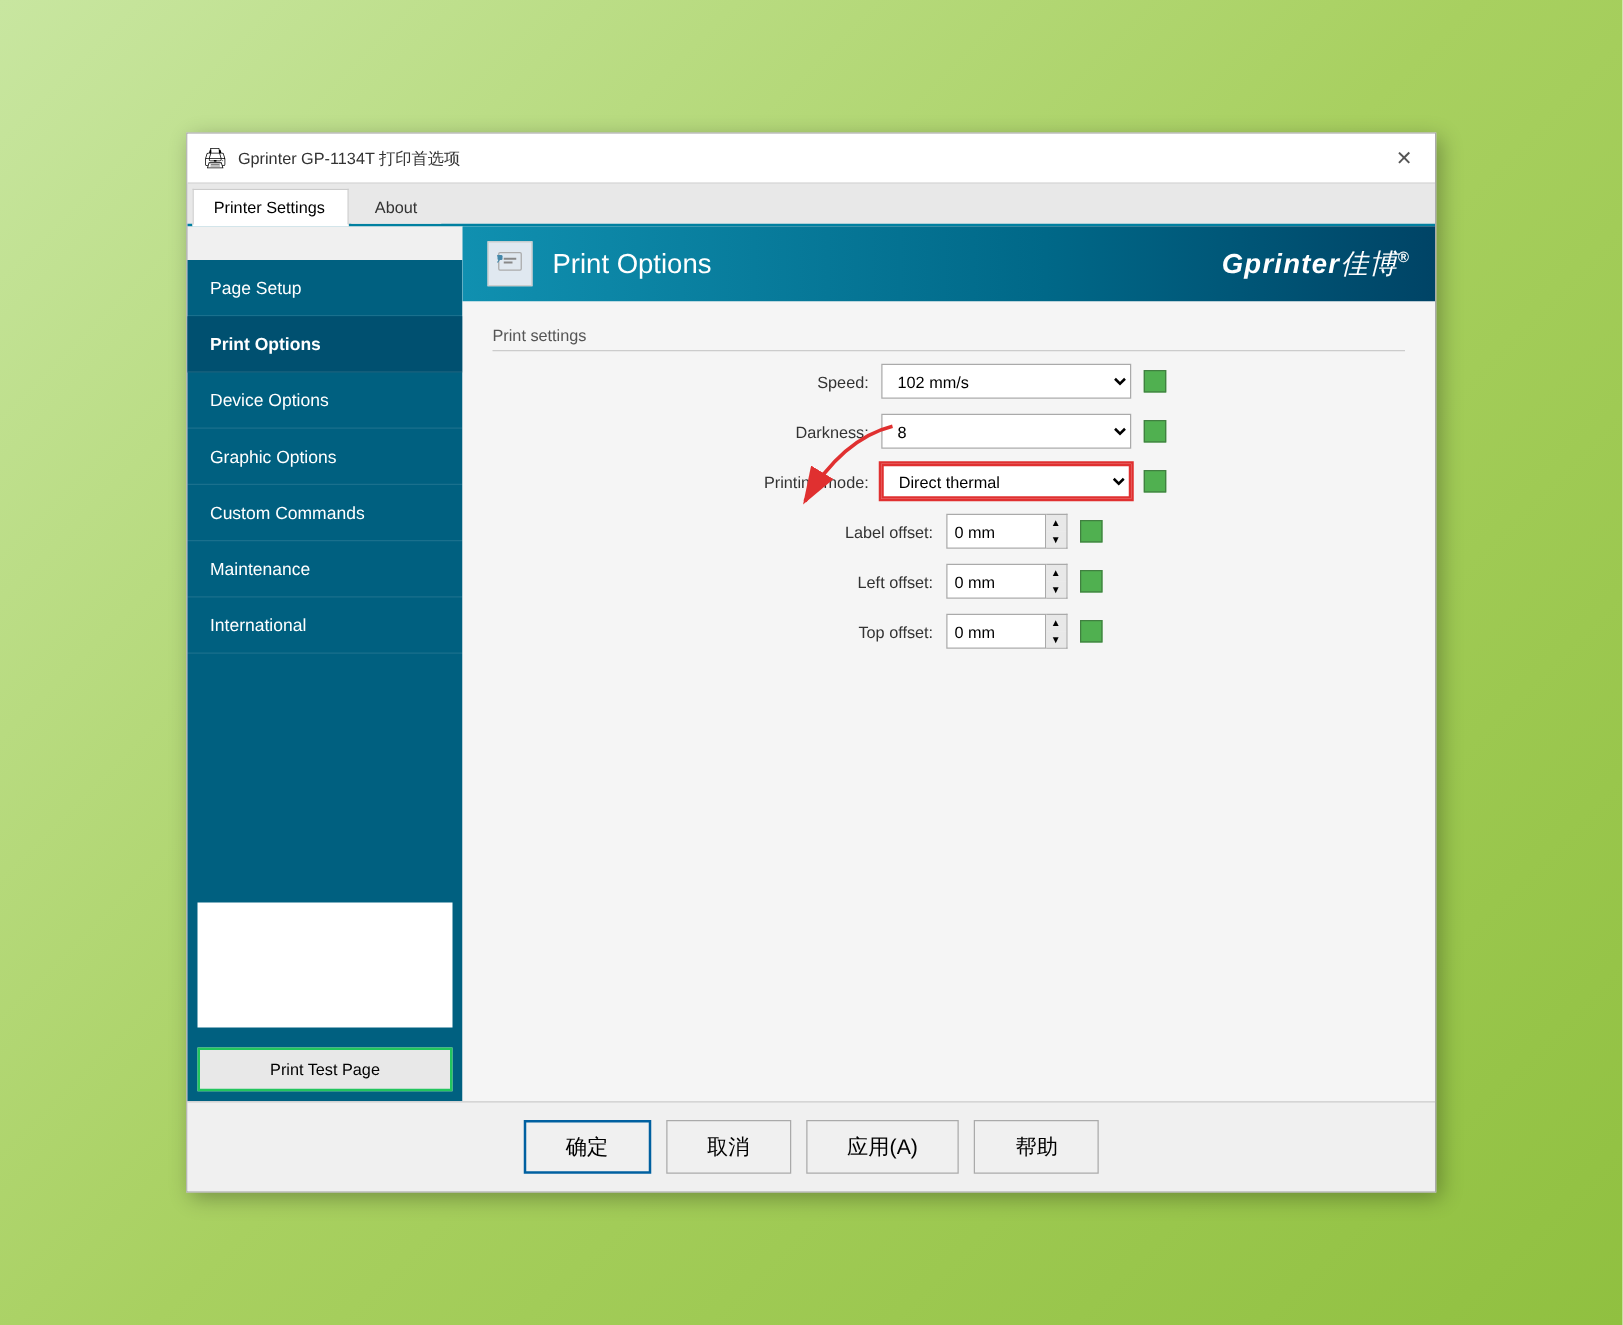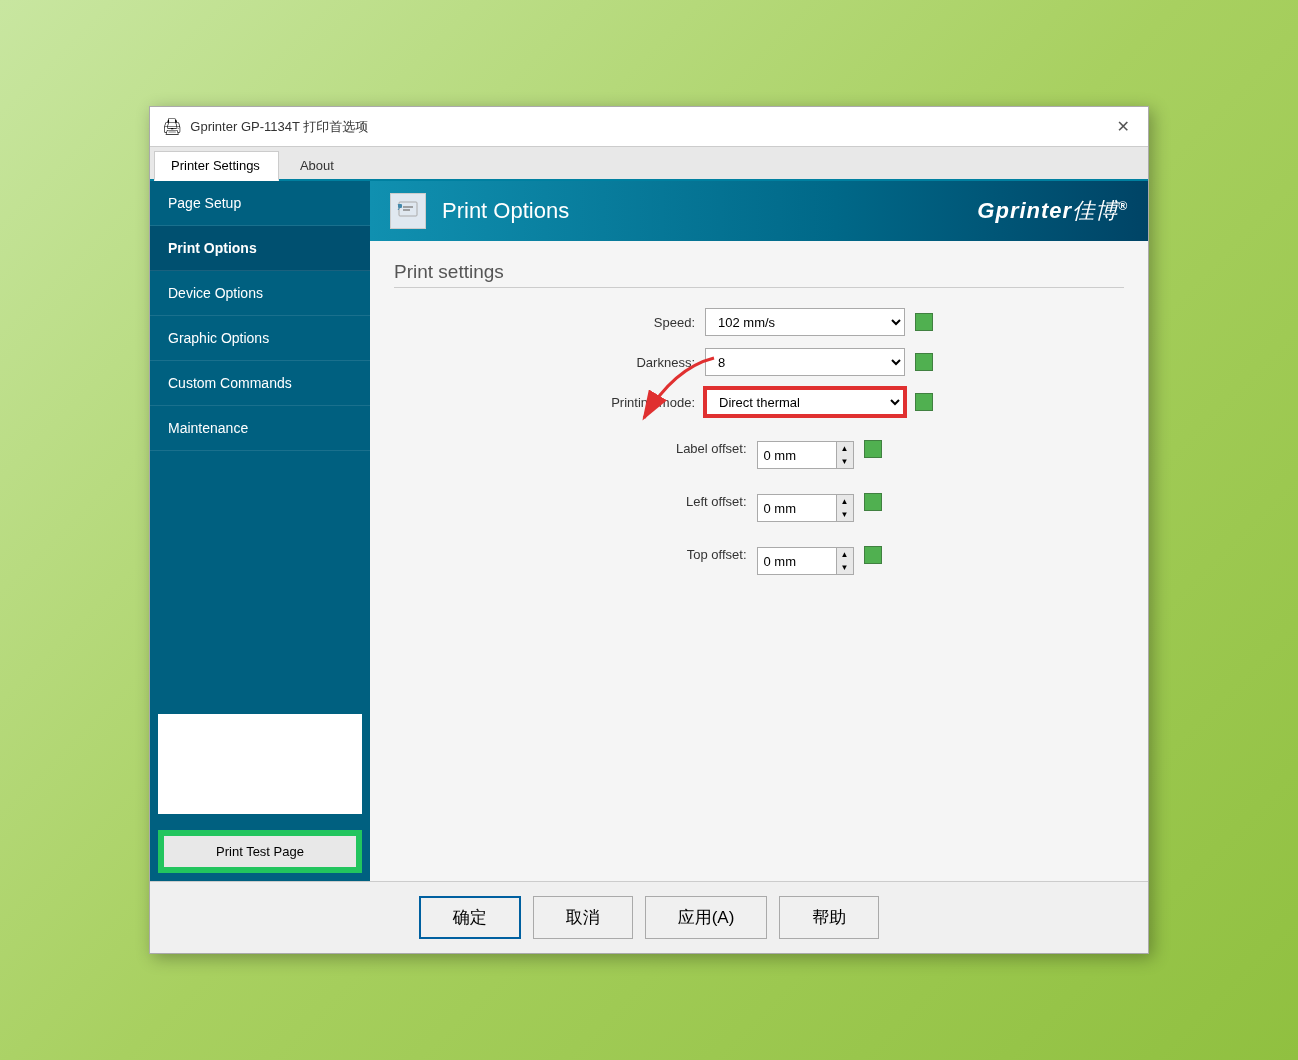--- a/index.html
+++ b/index.html
@@ -93,20 +93,21 @@
       min-height: 700px;
     }
 
     
     .sidebar {
       width: 220px;
       background: #006080;
       display: flex;
       flex-direction: column;
       flex-shrink: 0;
+      margin-top: 27px;
     }
 
     .sidebar-item {
       padding: 14px 18px;
       color: #ffffff;
       cursor: pointer;
       font-size: 14px;
       border-bottom: 1px solid rgba(255,255,255,0.1);
     }
     .sidebar-item.active { background: #005070; font-weight: bold; }
@@ -117,21 +118,21 @@
       background: #ffffff;
       margin: 8px;
       padding: 8px;
       min-height: 100px;
     }
 
     .print-test-btn {
       margin: 8px;
       padding: 8px 12px;
       background: #e8e8e8;
-      border: 6px solid #22c55e;
+      border: 2px solid #22c55e;
       color: #000;
       cursor: pointer;
       font-size: 13px;
       width: calc(100% - 16px);
     }
 
     
     .right-panel {
       flex: 1;
       display: flex;
@@ -175,23 +176,23 @@
       letter-spacing: 1px;
     }
 
     
     .panel-body {
       padding: 20px 24px;
       flex: 1;
     }
 
     .section-title {
-      font-size: 19px;
+      font-size: 13px;
       color: #555;
-      margin-bottom: 20px;
+      margin-bottom: 10px;
       border-bottom: 1px solid #ccc;
       padding-bottom: 4px;
     }
 
     .form-row {
       display: flex;
       align-items: center;
       margin-bottom: 12px;
       gap: 10px;
       justify-content: center;
@@ -224,21 +225,20 @@
       width: 18px;
       height: 18px;
       background: #50b050;
       border: 1px solid #408040;
       flex-shrink: 0;
     }
 
     .spinbox-wrap {
       display: flex;
       align-items: center;
-      margin-top: 13px;
     }
 
     .spinbox-input {
       width: 80px;
       padding: 4px 6px;
       border: 1px solid #aaa;
       background: #fff;
       font-size: 13px;
       height: 28px;
     }
@@ -328,20 +328,23 @@
         <span>Device Options</span>
       </div>
       <div class="sidebar-item">
         <span>Graphic Options</span>
       </div>
       <div class="sidebar-item">
         <span>Custom Commands</span>
       </div>
       <div class="sidebar-item">
         <span>Maintenance</span>
+      </div>
+      <div class="sidebar-item">
+        <span>International</span>
       </div>
       <div class="sidebar-spacer"></div>
       <div class="print-test-area"></div>
       <button class="print-test-btn">Print Test Page</button>
     </div>
 
     <div class="right-panel">
 
       <div class="panel-header">
         <div class="panel-header-icon">

